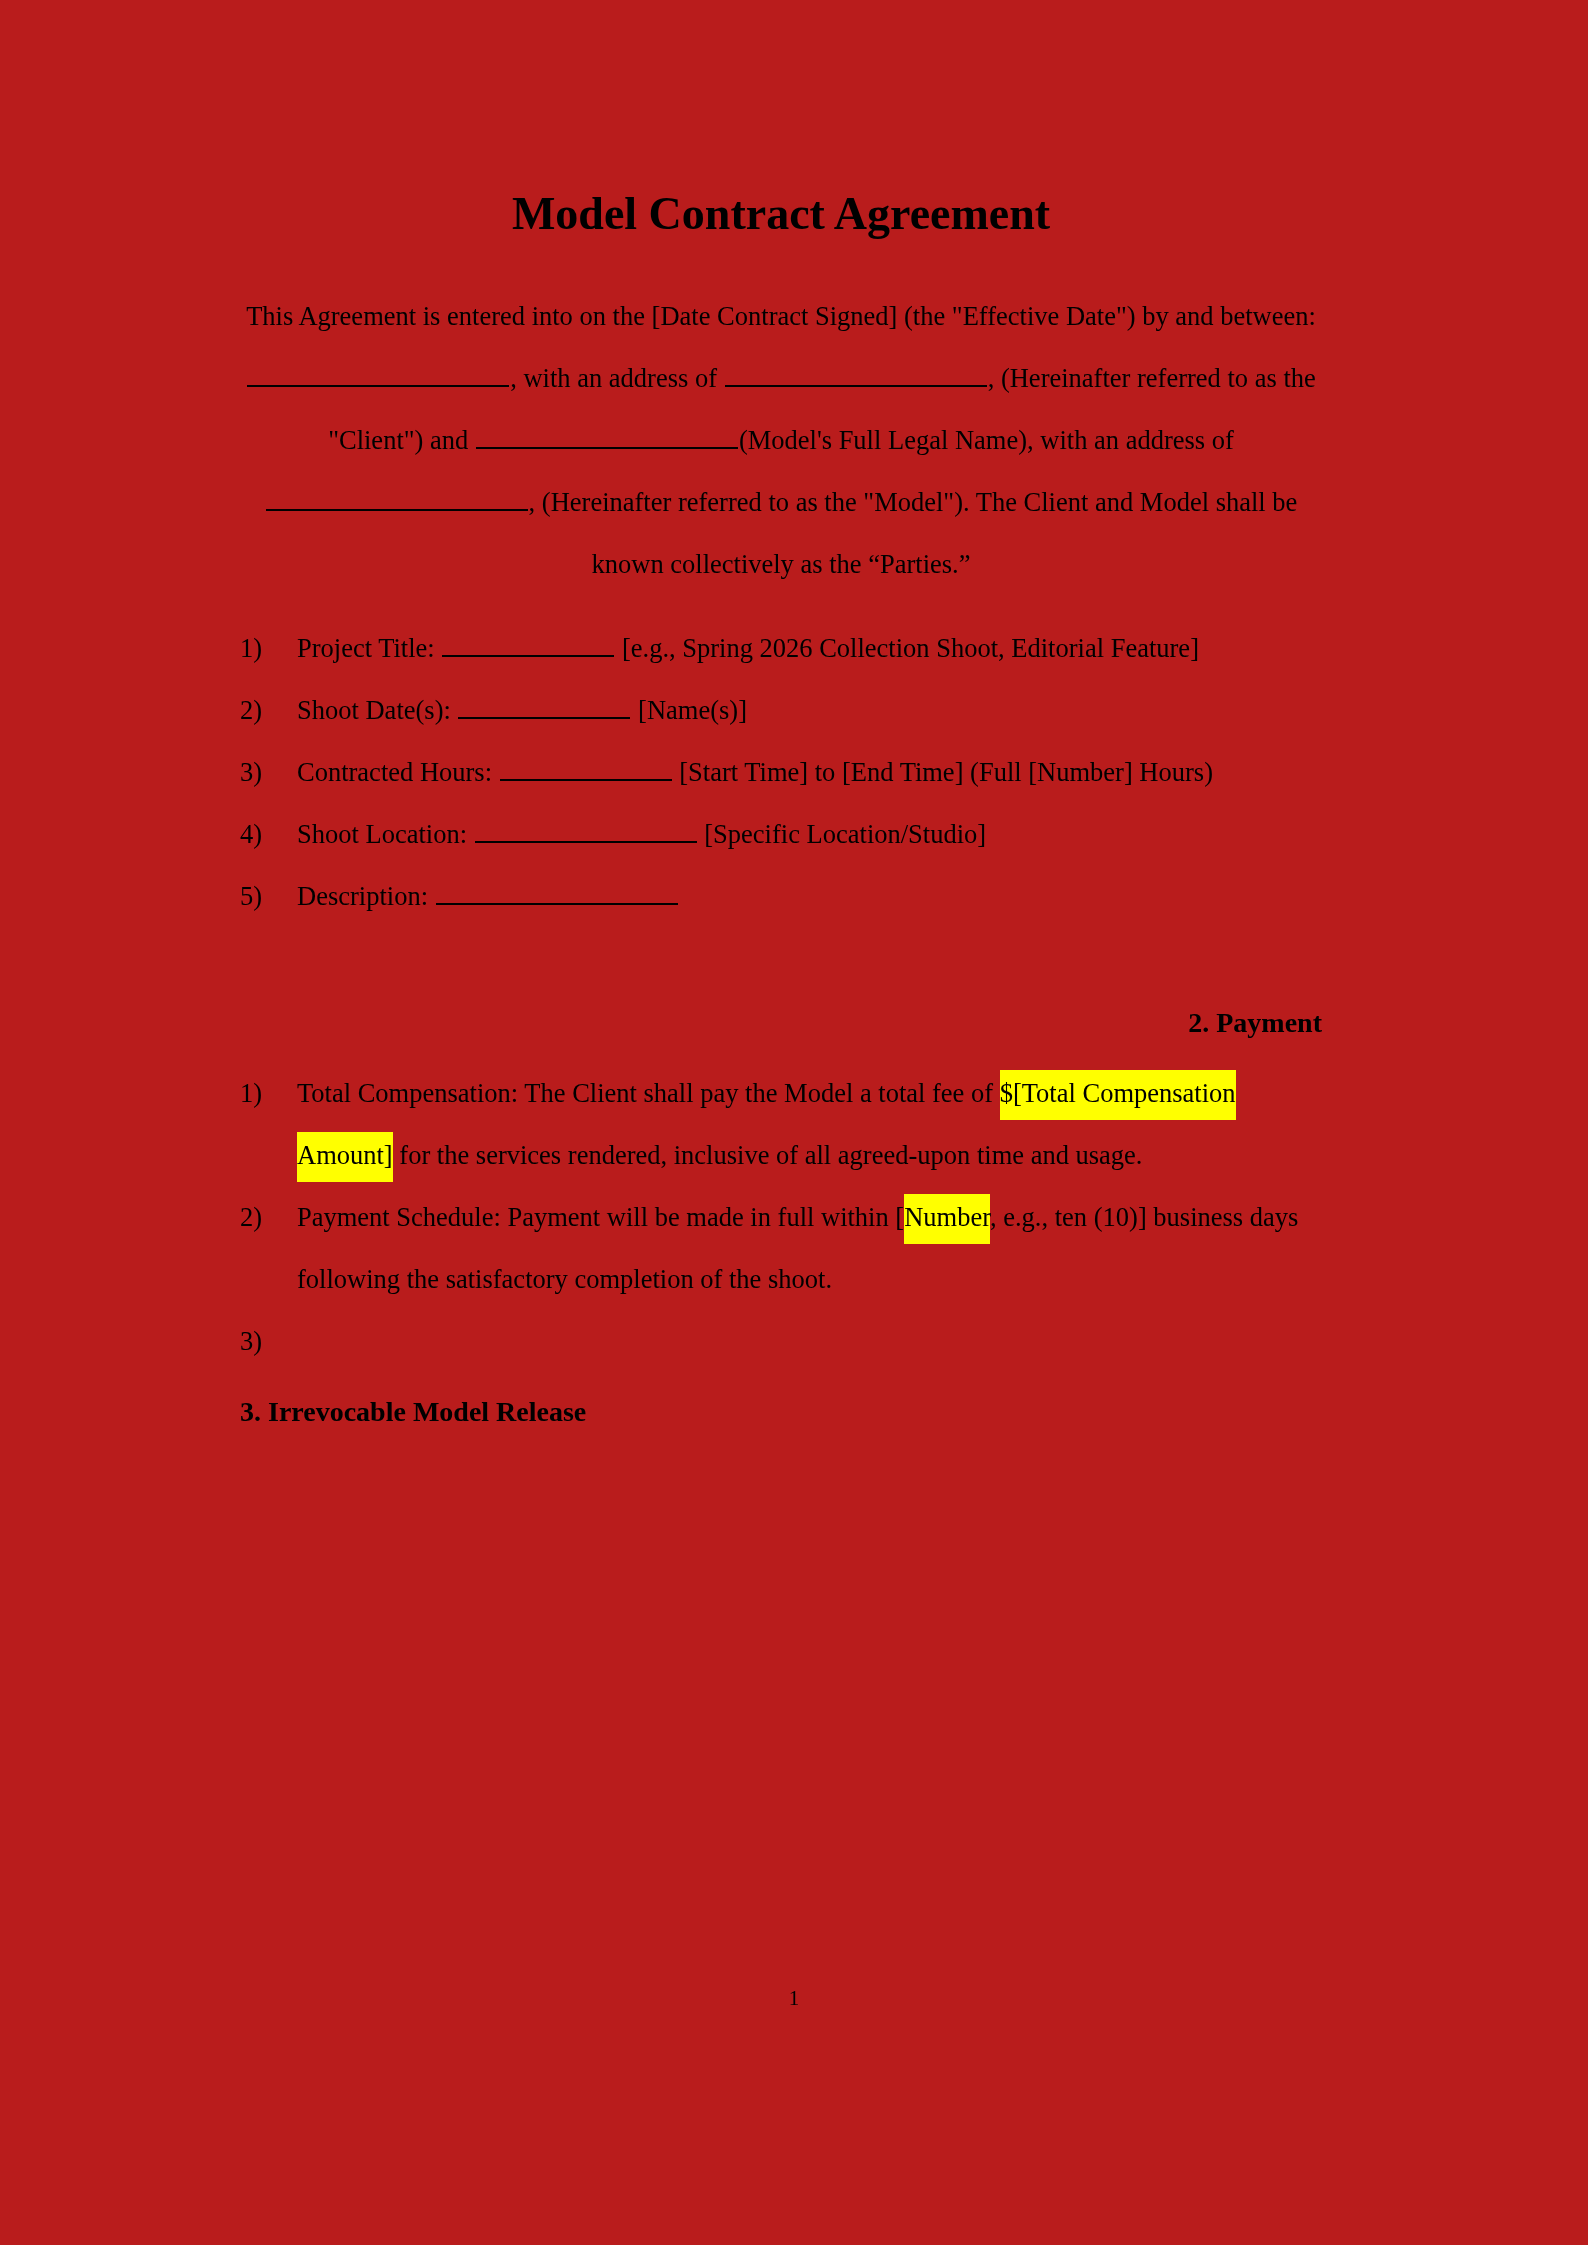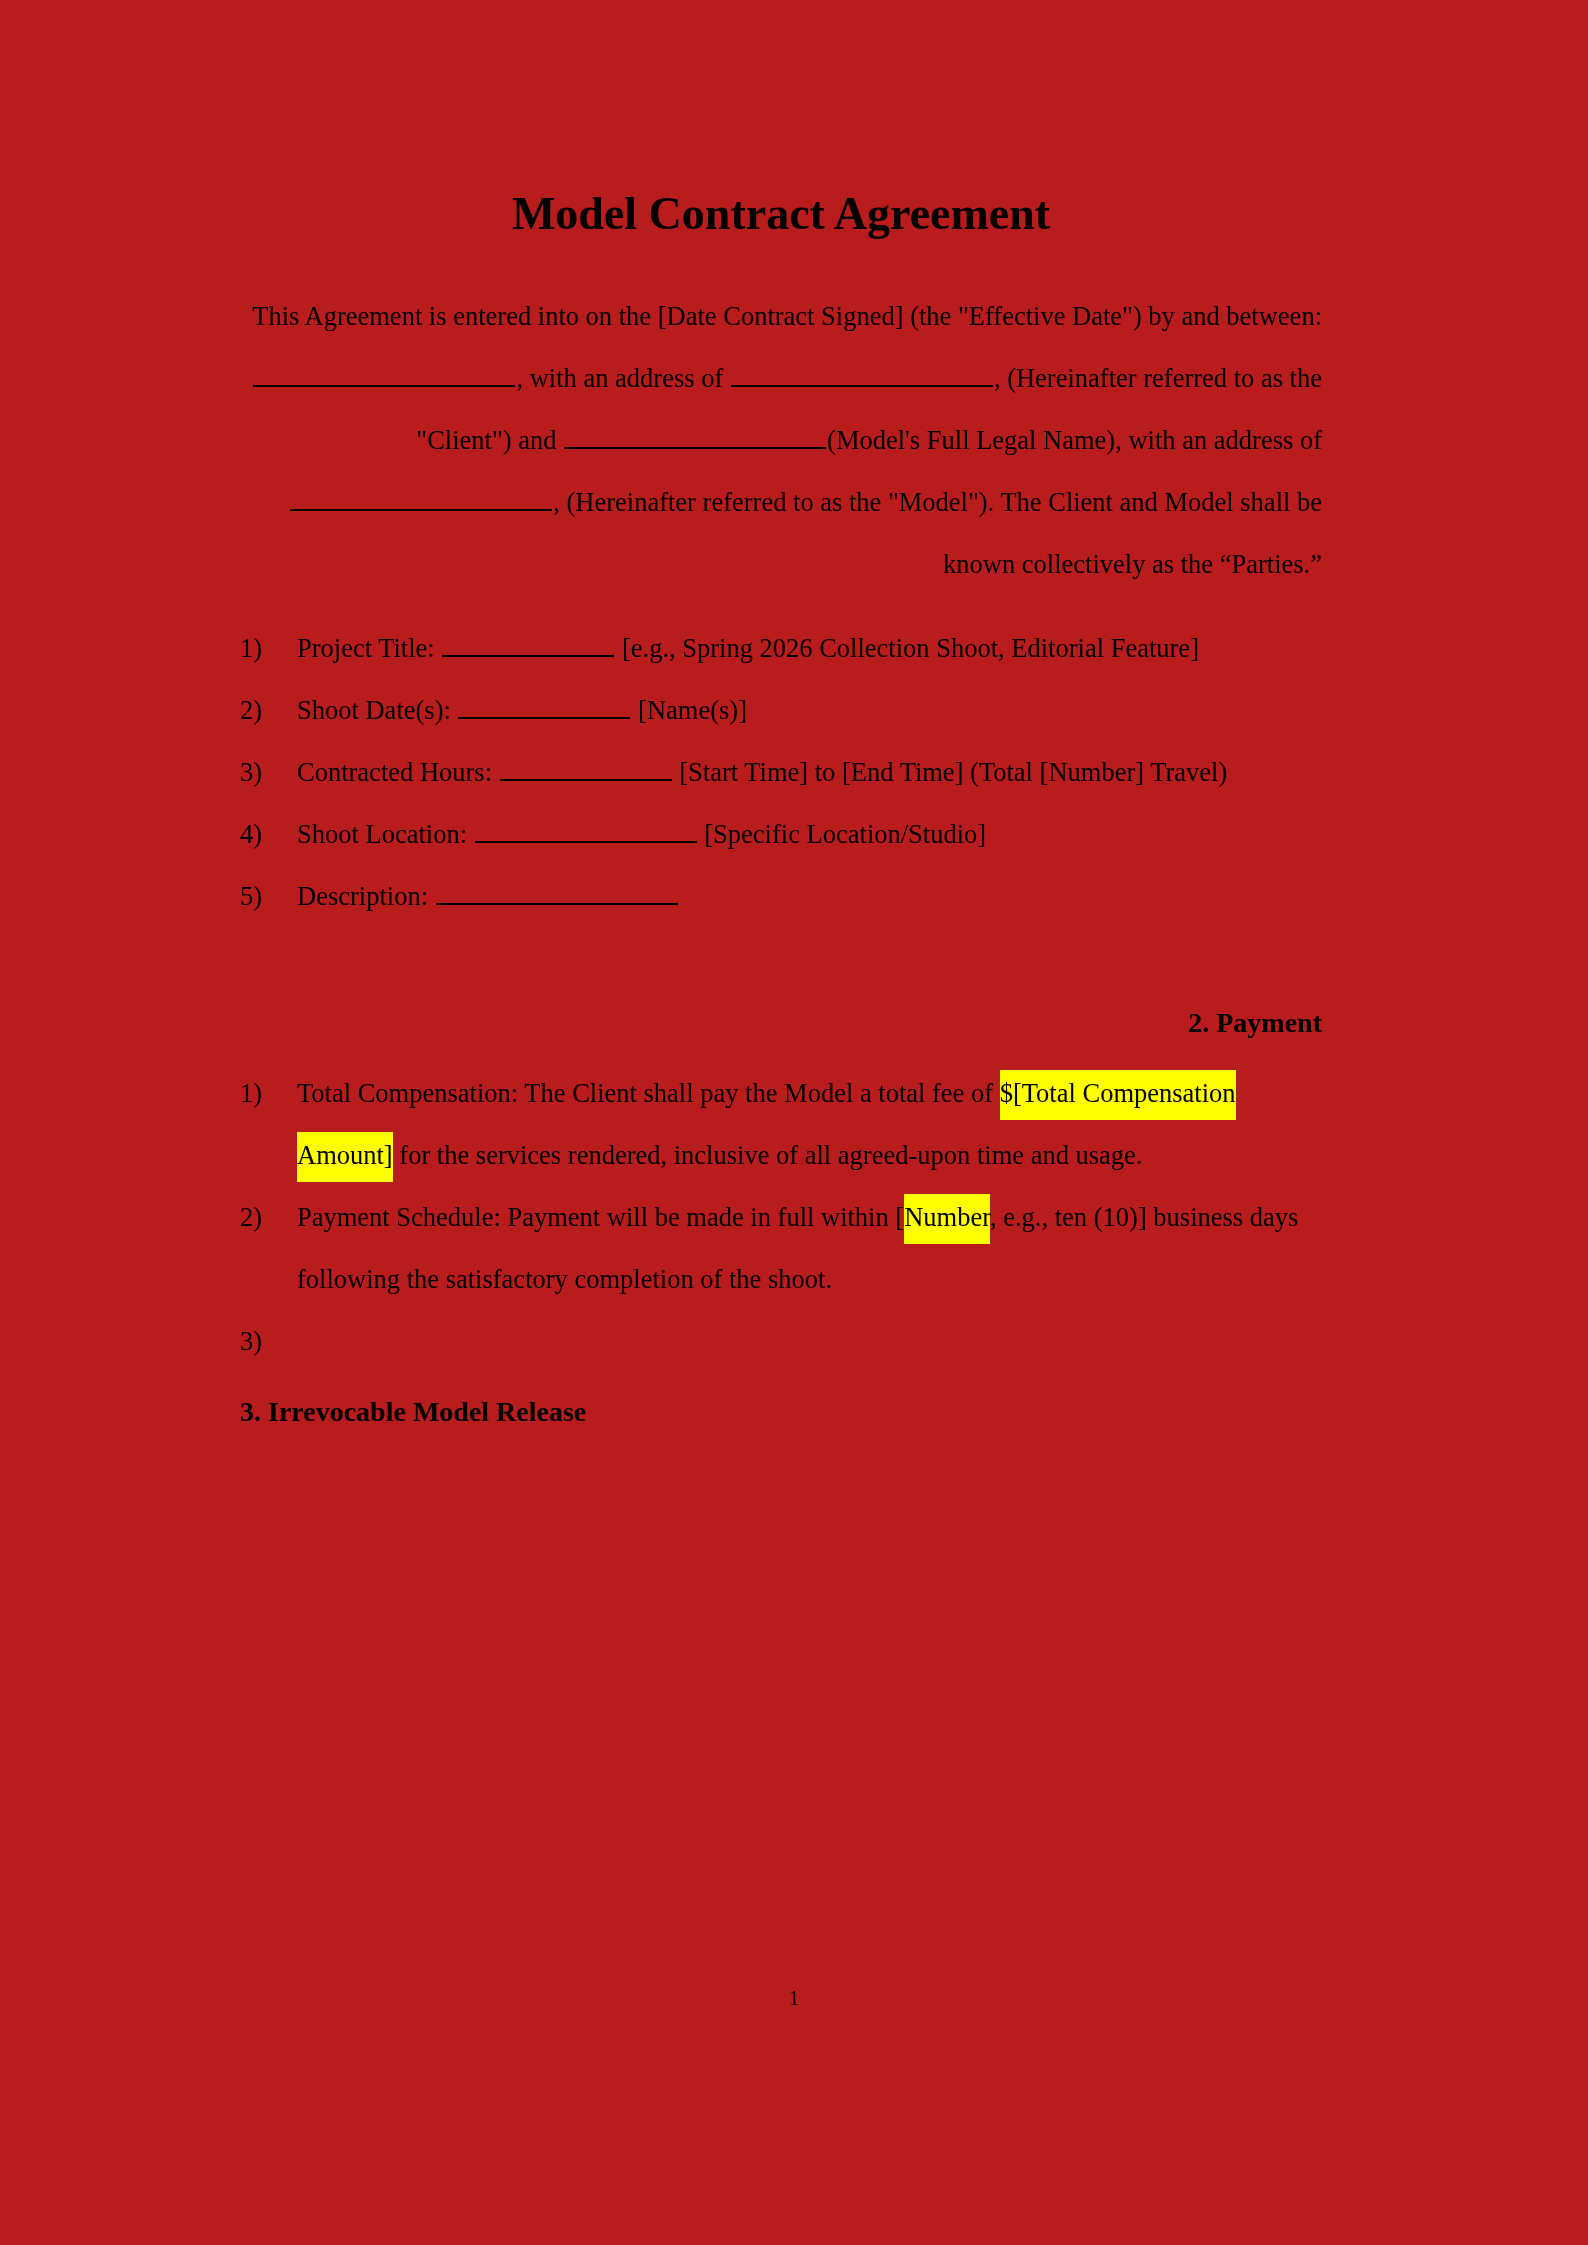--- a/index.html
+++ b/index.html
@@ -40,21 +40,21 @@
     margin: 0;
     padding-top: 186px;
     letter-spacing: 0px;
   }
 
   .intro {
     font-size: 26.5px;
     line-height: 62px;
     margin: 0;
     padding-top: 44px;
-    text-align: right;
+    text-align: center;
   }
 
   .section-heading {
     font-size: 28px;
     font-weight: bold;
     line-height: 1.25;
     margin: 0;
   }
 
   .sec1-heading { padding-top: 57px; }
@@ -122,21 +122,21 @@
   <div class="content">
 
     <h1 class="doc-title">Model Contract Agreement</h1>
 
     <p class="intro"><span>This Agreement is entered into on the [Date Contract Signed] (the "Effective Date") by and between: </span><span class="blank b-intro"></span><span>, with an address of </span><span class="blank b-intro"></span><span>, (Hereinafter referred to as the "Client") and </span><span class="blank b-intro"></span><span>(Model's Full Legal Name), with an address of </span><span class="blank b-intro"></span><span>, (Hereinafter referred to as the "Model"). The Client and Model shall be known collectively as the “Parties.”</span></p>
 
 
     <ol class="numlist first">
       <li><span class="marker">1)</span><span>Project Title: </span><span class="blank b-proj"></span><span> [e.g., Spring 2026 Collection Shoot, Editorial Feature]</span></li>
       <li><span class="marker">2)</span><span>Shoot Date(s): </span><span class="blank b-date"></span><span> [Name(s)]</span></li>
-      <li><span class="marker">3)</span><span>Contracted Hours: </span><span class="blank b-hours"></span><span> [Start Time] to [End Time] (Total [Number] Travel)</span></li>
+      <li><span class="marker">3)</span><span>Contracted Hours: </span><span class="blank b-hours"></span><span> [Start Time] to [End Time] (Full [Number] Hours)</span></li>
       <li><span class="marker">4)</span><span>Shoot Location: </span><span class="blank b-loc"></span><span> [Specific Location/Studio]</span></li>
       <li><span class="marker">5)</span><span>Description: </span><span class="blank b-desc"></span><span></span></li>
     </ol>
 
     <h2 class="section-heading sec2-heading">2. Payment</h2>
 
     <ol class="numlist first">
       <li><span class="marker">1)</span><span>Total Compensation: The Client shall pay the Model a total fee of </span><span class="hl">$[Total Compensation Amount]</span><span> for the services rendered, inclusive of all agreed-upon time and usage.</span></li>
       <li><span class="marker">2)</span><span>Payment Schedule: Payment will be made in full within [</span><span class="hl">Number</span><span>, e.g., ten (10)] business days following the satisfactory completion of the shoot.</span></li>
       <li><span class="marker">3)</span></li>

